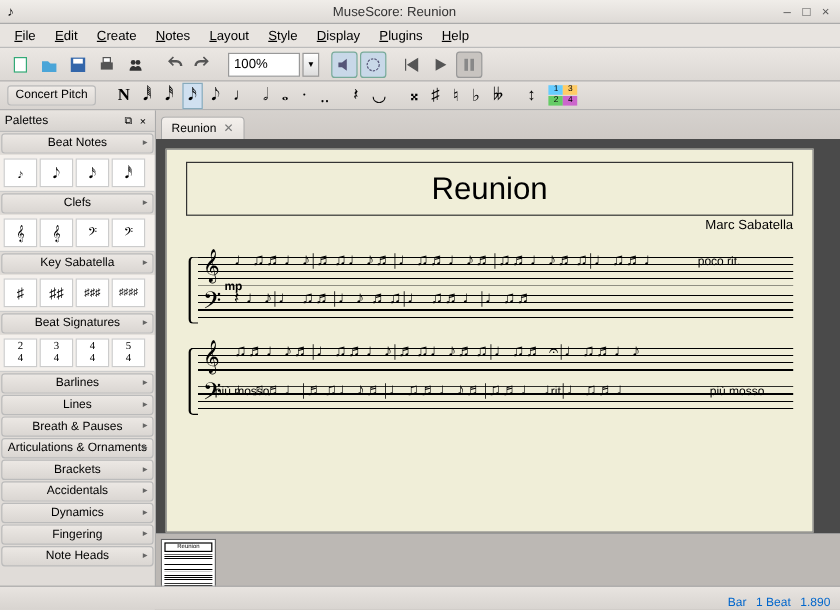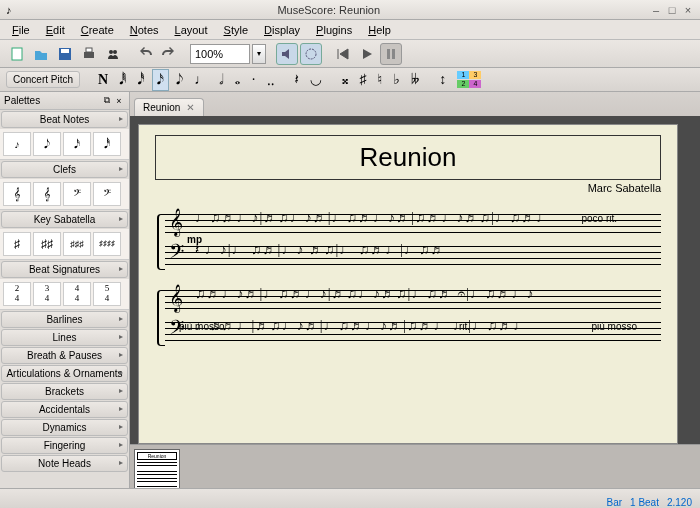--- a/index.html
+++ b/index.html
@@ -280,14 +280,14 @@
         <div style="height:6px;background:repeating-linear-gradient(#000 0 0.5px,transparent 0.5px 1.5px);margin:2px 0"></div>
         <div style="height:6px;background:repeating-linear-gradient(#000 0 0.5px,transparent 0.5px 1.5px);margin:2px 0"></div>
       </div>
     </div>
   </div>
 </div>
 
 <div class="status">
   <span>Bar</span>
   <span>1 Beat</span>
-  <span>2.120</span>
+  <span>1.890</span>
 </div>
 
 </body></html>

